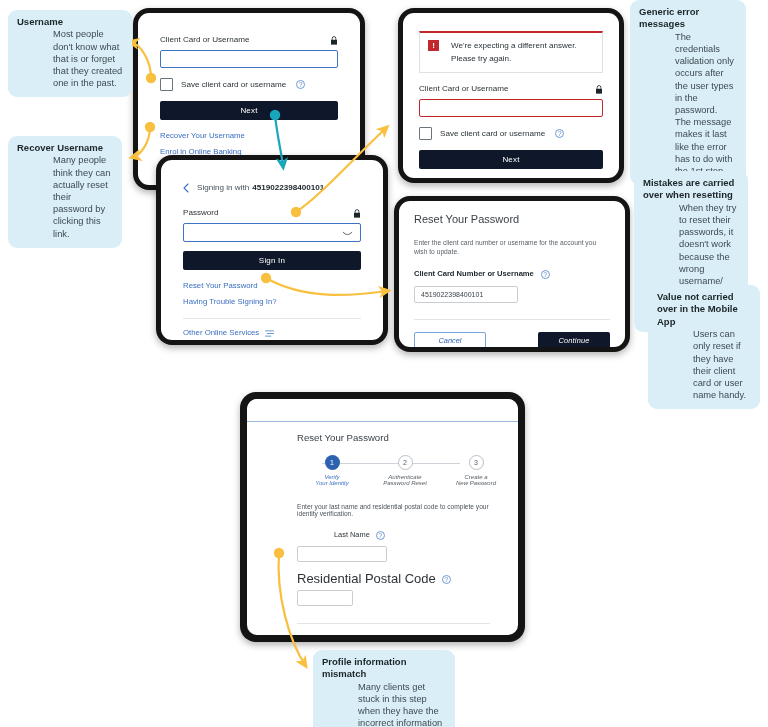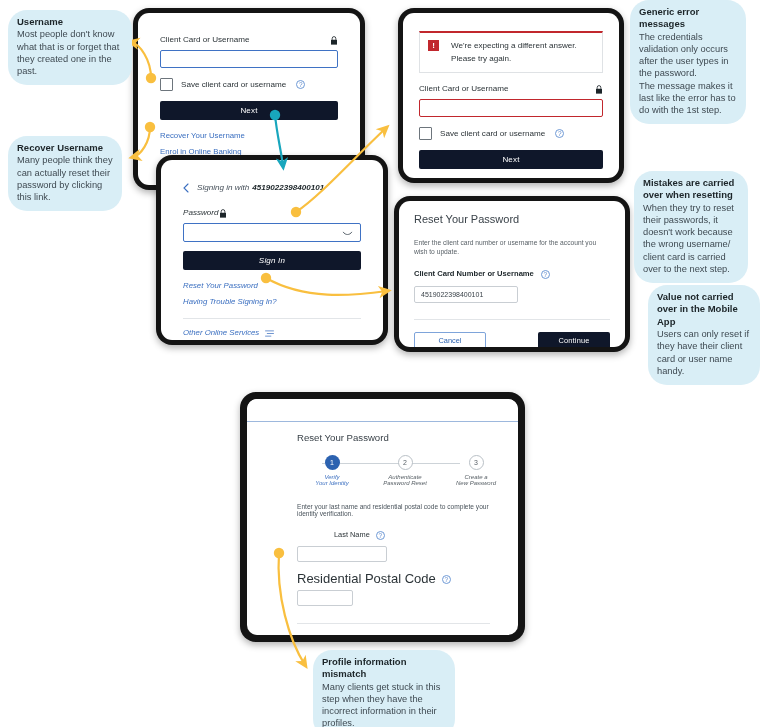--- a/index.html
+++ b/index.html
@@ -8,37 +8,37 @@
     background:#ffffff;
     font-family:"Liberation Sans","DejaVu Sans",sans-serif;
     -webkit-font-smoothing:antialiased;
   }
   #stage{position:absolute;inset:0;}
 
   
   .note{
     position:absolute;
     background:#d9eef6;
-    border-radius:19px;
+    border-radius:9px;
     padding:6px 9px 8px 9px;
     box-sizing:border-box;
     color:#3f4a52;
     font-size:9.3px;
     line-height:12.2px;
     z-index:40;
   }
   .note .note-title{
     display:block;
     font-weight:bold;
     color:#1c2529;
     font-size:9.5px;
     line-height:12.4px;
     margin-bottom:0px;
   }
-  .note .note-body{display:block;white-space:pre-line;}
+  .note .note-body{display:block;white-space:pre-line;margin-left:36px;}
 
   
   .device{
     position:absolute;
     background:#141414;
     border-radius:16px;
     box-shadow:0 3px 7px rgba(0,0,0,.30);
     z-index:10;
   }
   .device .screen{
@@ -106,32 +106,32 @@
         </div>
 
         <div class="btn-primary" style="margin-top:10px;height:19px;">Next</div>
 
         <div class="link" style="margin-top:11px;">Recover Your Username</div>
         <div class="link" style="margin-top:6px;">Enrol in Online Banking</div>
       </div>
     </div>
   </div>
 
-  <div class="device" style="left:156px;top:155px;width:232px;height:190px;font-style:italic;">
+  <div class="device" style="left:156px;top:155px;width:232px;height:190px;">
     <div class="screen" style="left:5px;top:5px;right:5px;bottom:5px;border-radius:11px;">
       <div style="position:absolute;left:22px;top:23px;right:22px;">
         <div style="display:flex;align-items:center;">
           <svg width="6" height="10" viewBox="0 0 6 10">
             <path d="M5 1L1 5l4 4" fill="none" stroke="#3b6fc0" stroke-width="1.1" stroke-linecap="round"></path>
           </svg>
           <span class="lbl" style="margin-left:8px;color:#46505a;">Signing in with</span>
           <span class="lbl-b" style="margin-left:3px;">4519022398400101</span>
         </div>
 
-        <div style="display:flex;align-items:center;justify-content:flex-start;margin-top:15px;">
+        <div style="display:flex;align-items:center;justify-content:space-between;margin-top:15px;">
           <span class="lbl">Password</span>
           <svg class="lockicon" viewBox="0 0 10 12">
             <rect x="1" y="5" width="8" height="6.5" fill="#1c2529"></rect>
             <path d="M2.6 5V3.2a2.4 2.4 0 0 1 4.8 0V5" fill="none" stroke="#1c2529" stroke-width="1.1"></path>
           </svg>
         </div>
         <div class="field" style="margin-top:5px;height:19px;position:relative;">
           <svg width="11" height="7" viewBox="0 0 12 8" style="position:absolute;right:7px;top:7px;">
             <path d="M1 1c2.2 4 7.8 4 10 0" fill="none" stroke="#4a555f" stroke-width="1"></path>
           </svg>
@@ -195,21 +195,21 @@
           <span class="lbl-b" style="font-size:7.6px;">Client Card Number or Username</span>
           <span class="qmark" style="margin-left:7px;">?</span>
         </div>
 
         <div class="field grey" style="margin-top:7px;height:17px;width:104px;display:flex;align-items:center;padding-left:6px;">
           <span style="font-size:7px;color:#3a4249;">4519022398400101</span>
         </div>
 
         <div class="divider" style="margin-top:16px;"></div>
 
-        <div style="display:flex;justify-content:space-between;margin-top:12px;">
+        <div style="display:flex;justify-content:space-between;margin-top:12px;font-style:italic;">
           <div class="btn-outline" style="width:72px;height:17px;">Cancel</div>
           <div class="btn-primary" style="width:72px;height:17px;font-size:7.4px;">Continue</div>
         </div>
       </div>
     </div>
   </div>
 
   <div class="device" style="left:240px;top:392px;width:285px;height:250px;">
     <div class="screen" style="left:7px;top:7px;right:7px;bottom:7px;border-radius:10px;">
       <div style="position:absolute;left:0;top:0;right:0;height:22px;background:#fff;border-bottom:1px solid #9db8dd;"></div>

